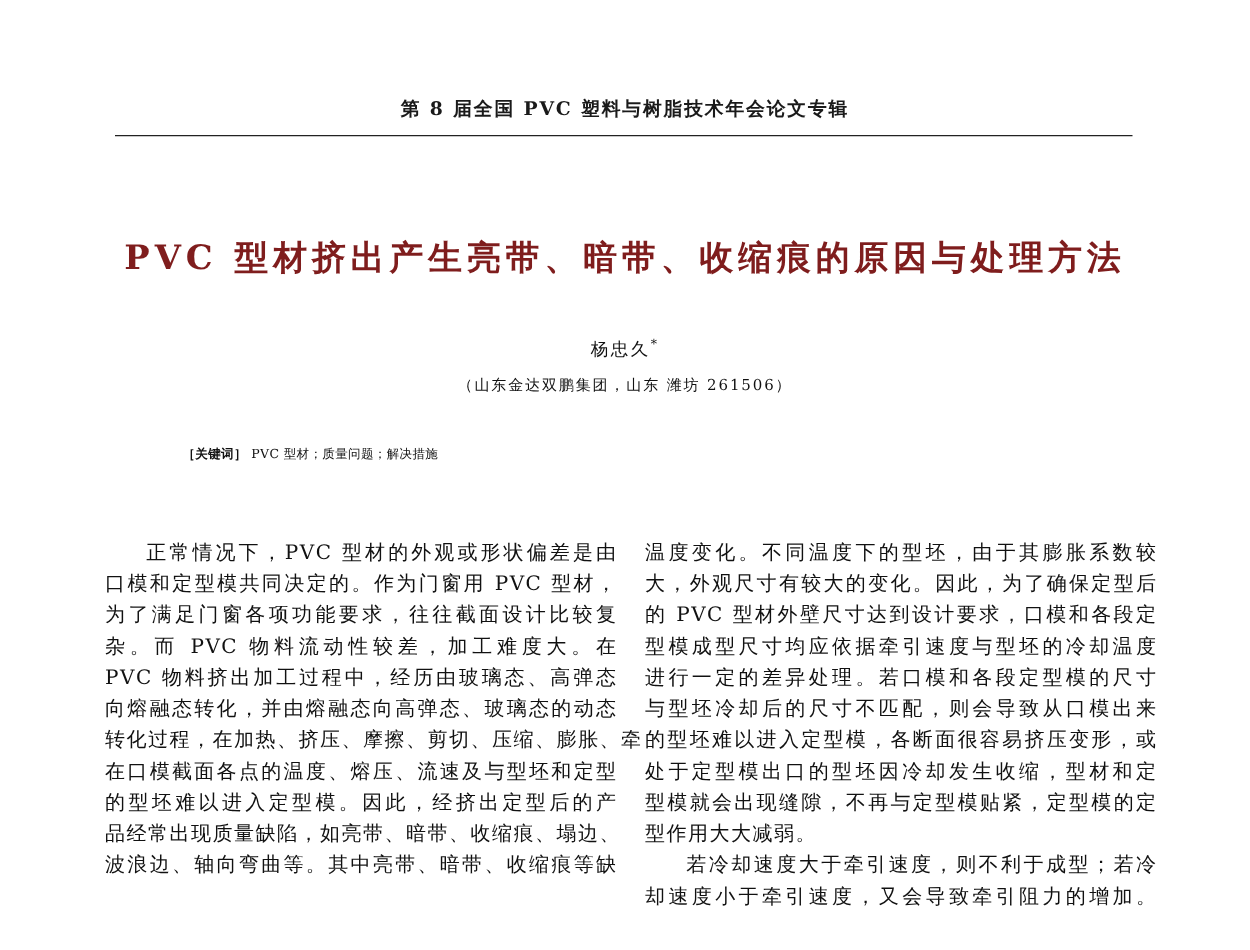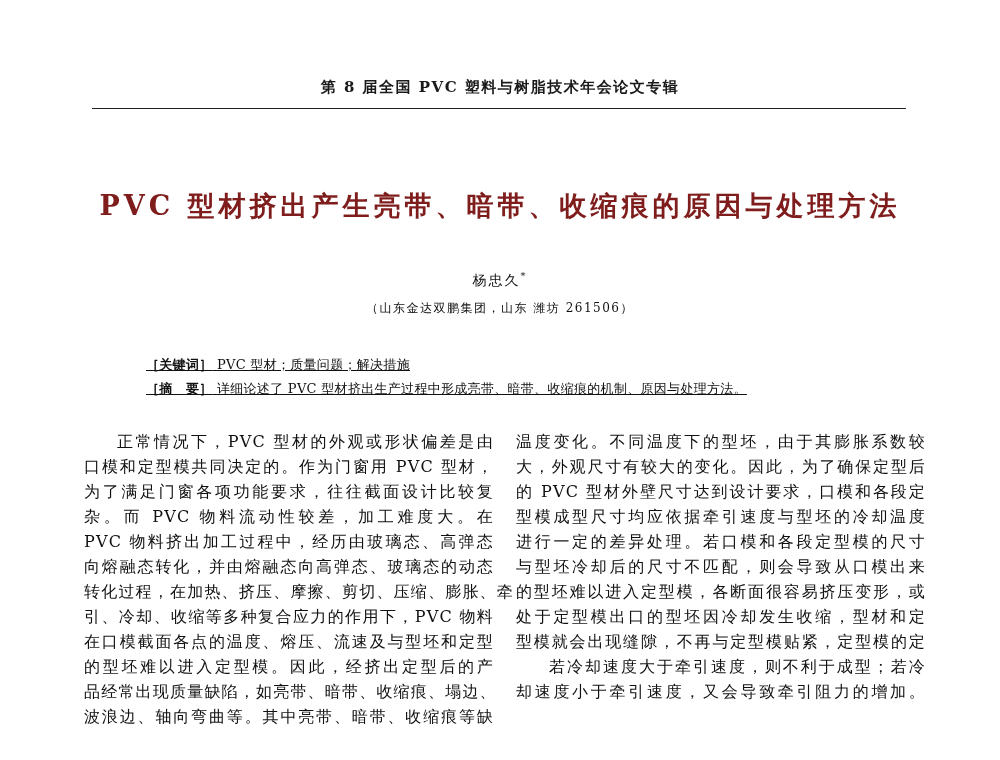--- a/index.html
+++ b/index.html
@@ -68,24 +68,23 @@
       top: 300px;
       left: 0;
       width: 1000px;
       text-align: center;
       font-size: 12px;
       letter-spacing: 1.5px;
     }
     .meta-line {
       position: absolute;
       left: 146px;
-      font-size: 13px;
+      font-size: 10px;
       letter-spacing: 0.3px;
       white-space: nowrap;
-      text-decoration: underline;
     }
     .meta-line .tag {
       font-weight: bold;
     }
     .keywords { top: 356px; }
     .abstract { top: 380px; }
     .column {
       position: absolute;
       top: 429px;
       width: 410px;
@@ -123,47 +122,43 @@
     <span>杨忠久</span><sup>*</sup>
   </div>
 
   <div class="affiliation">（山东金达双鹏集团，山东 潍坊 261506）</div>
 
   <div class="meta-line keywords">
     <span class="tag">［关键词］</span>
     <span>PVC 型材；质量问题；解决措施</span>
   </div>
 
-  <div class="meta-line abstract">
-    <span class="tag">［摘　要］</span>
-    <span>详细论述了 PVC 型材挤出生产过程中形成亮带、暗带、收缩痕的机制、原因与处理方法。</span>
-  </div>
 
   <div class="column left">
     <span class="line indent">正常情况下，PVC 型材的外观或形状偏差是由</span>
     <span class="line">口模和定型模共同决定的。作为门窗用 PVC 型材，</span>
     <span class="line">为了满足门窗各项功能要求，往往截面设计比较复</span>
     <span class="line">杂。而 PVC 物料流动性较差，加工难度大。在</span>
     <span class="line">PVC 物料挤出加工过程中，经历由玻璃态、高弹态</span>
     <span class="line">向熔融态转化，并由熔融态向高弹态、玻璃态的动态</span>
     <span class="line">转化过程，在加热、挤压、摩擦、剪切、压缩、膨胀、牵</span>
-    <span class="line">引、冷却、收缩等多种复合应力的作用下，PVC 物料</span>
     <span class="line">在口模截面各点的温度、熔压、流速及与型坯和定型</span>
     <span class="line">的型坯难以进入定型模。因此，经挤出定型后的产</span>
     <span class="line">品经常出现质量缺陷，如亮带、暗带、收缩痕、塌边、</span>
     <span class="line">波浪边、轴向弯曲等。其中亮带、暗带、收缩痕等缺</span>
   </div>
 
   <div class="column right">
     <span class="line">温度变化。不同温度下的型坯，由于其膨胀系数较</span>
     <span class="line">大，外观尺寸有较大的变化。因此，为了确保定型后</span>
     <span class="line">的 PVC 型材外壁尺寸达到设计要求，口模和各段定</span>
     <span class="line">型模成型尺寸均应依据牵引速度与型坯的冷却温度</span>
     <span class="line">进行一定的差异处理。若口模和各段定型模的尺寸</span>
     <span class="line">与型坯冷却后的尺寸不匹配，则会导致从口模出来</span>
     <span class="line">的型坯难以进入定型模，各断面很容易挤压变形，或</span>
     <span class="line">处于定型模出口的型坯因冷却发生收缩，型材和定</span>
     <span class="line">型模就会出现缝隙，不再与定型模贴紧，定型模的定</span>
+    <span class="line last">型作用大大减弱。</span>
     <span class="line indent">若冷却速度大于牵引速度，则不利于成型；若冷</span>
     <span class="line">却速度小于牵引速度，又会导致牵引阻力的增加。</span>
   </div>
 
 </div>
 
 </body></html>

